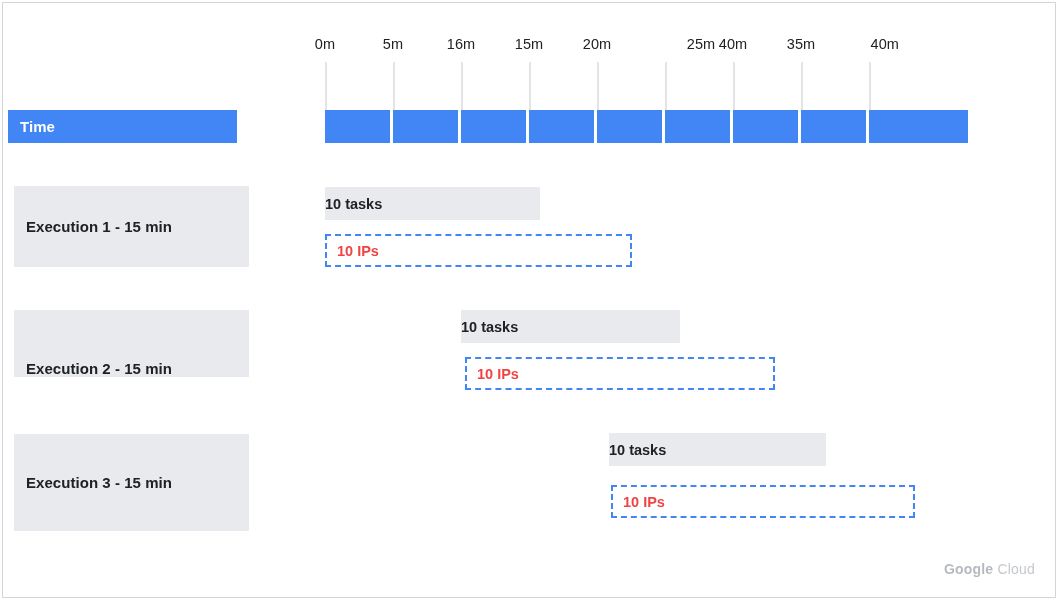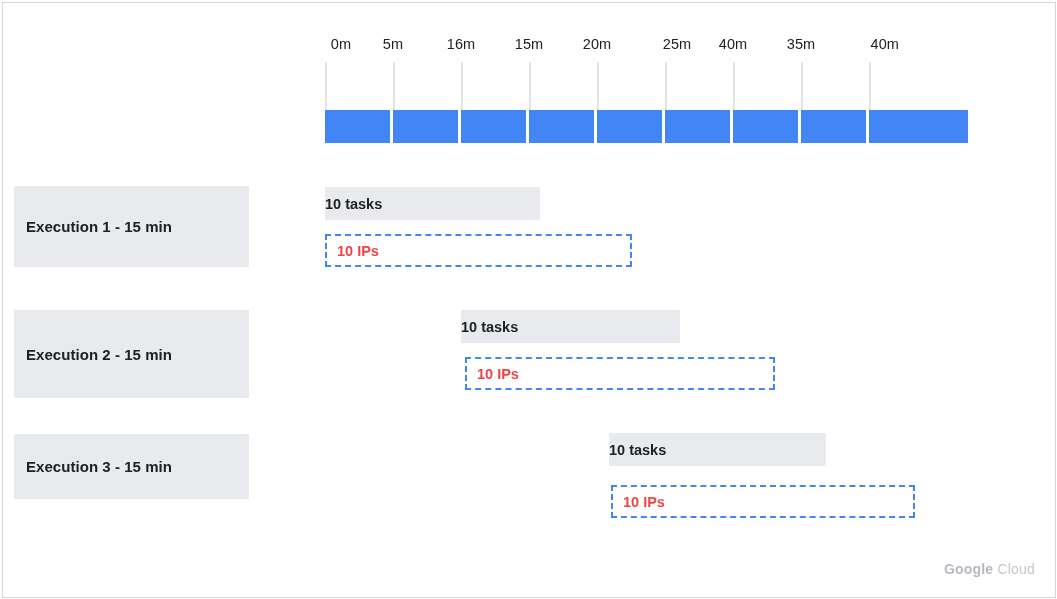--- a/index.html
+++ b/index.html
@@ -141,40 +141,43 @@
 <body>
 
 <div id="slide">
 
   <div class="frame-line frame-top"></div>
   <div class="frame-line frame-bottom"></div>
   <div class="frame-line frame-left"></div>
   <div class="frame-line frame-right"></div>
 
   <div id="axis-layer">
-      <div class="axis-label" style="left: 311px;">0m</div>
+      <div class="axis-label" style="left: 295px;">0m</div>
       <div class="axis-tick" style="left: 325px;"></div>
       <div class="axis-label" style="left: 363px;">5m</div>
       <div class="axis-tick" style="left: 393px;"></div>
       <div class="axis-label" style="left: 431px;">16m</div>
       <div class="axis-tick" style="left: 461px;"></div>
       <div class="axis-label" style="left: 499px;">15m</div>
       <div class="axis-tick" style="left: 529px;"></div>
       <div class="axis-label" style="left: 567px;">20m</div>
       <div class="axis-tick" style="left: 597px;"></div>
-      <div class="axis-label" style="left: 647px;">25m</div>
+      <div class="axis-label" style="left: 671px;">25m</div>
       <div class="axis-tick" style="left: 665px;"></div>
       <div class="axis-label" style="left: 703px;">40m</div>
       <div class="axis-tick" style="left: 733px;"></div>
       <div class="axis-label" style="left: 771px;">35m</div>
       <div class="axis-tick" style="left: 801px;"></div>
       <div class="axis-label" style="left: 839px; text-align: right;">40m</div>
       <div class="axis-tick" style="left: 869px;"></div>
     </div>
 
+  <div class="time-label">
+    <span class="time-label-text">Time</span>
+  </div>
   <div id="time-bar-layer">
       <div class="time-seg" style="left: 325px; width: 65px; background: rgb(66, 133, 244);"></div>
       <div class="time-seg" style="left: 393px; width: 65px; background: rgb(66, 133, 244);"></div>
       <div class="time-seg" style="left: 461px; width: 65px; background: rgb(66, 133, 244);"></div>
       <div class="time-seg" style="left: 529px; width: 65px; background: rgb(66, 133, 244);"></div>
       <div class="time-seg" style="left: 597px; width: 65px; background: rgb(66, 133, 244);"></div>
       <div class="time-seg" style="left: 665px; width: 65px; background: rgb(66, 133, 244);"></div>
       <div class="time-seg" style="left: 733px; width: 65px; background: rgb(66, 133, 244);"></div>
       <div class="time-seg" style="left: 801px; width: 65px; background: rgb(66, 133, 244);"></div>
       <div class="time-seg" style="left: 869px; width: 99px; background: rgb(66, 133, 244);"></div>
@@ -183,30 +186,30 @@
   <div id="exec-layer">
       <div class="row-label" style="top: 186px; height: 81px;">
         <span class="row-label-text">Execution 1 - 15 min</span>
       </div>
       <div class="task-bar" style="left: 325px; width: 215px; top: 187px;">
         <span class="task-bar-text">10 tasks</span>
       </div>
       <div class="ip-box" style="left: 325px; width: 307px; top: 234px; border-color: rgb(66, 133, 244);">
         <span class="ip-box-text">10 IPs</span>
       </div>
-      <div class="row-label" style="top: 310px; height: 88px;">
+      <div class="row-label" style="top: 310px; height: 67px; align-items: flex-end;">
         <span class="row-label-text">Execution 2 - 15 min</span>
       </div>
       <div class="task-bar" style="left: 461px; width: 219px; top: 310px;">
         <span class="task-bar-text">10 tasks</span>
       </div>
       <div class="ip-box" style="left: 465px; width: 310px; top: 357px; border-color: rgb(66, 133, 244);">
         <span class="ip-box-text">10 IPs</span>
       </div>
-      <div class="row-label" style="top: 434px; height: 65px;">
+      <div class="row-label" style="top: 434px; height: 97px;">
         <span class="row-label-text">Execution 3 - 15 min</span>
       </div>
       <div class="task-bar" style="left: 609px; width: 217px; top: 433px;">
         <span class="task-bar-text">10 tasks</span>
       </div>
       <div class="ip-box" style="left: 611px; width: 304px; top: 485px; border-color: rgb(66, 133, 244);">
         <span class="ip-box-text">10 IPs</span>
       </div>
     </div>
 

